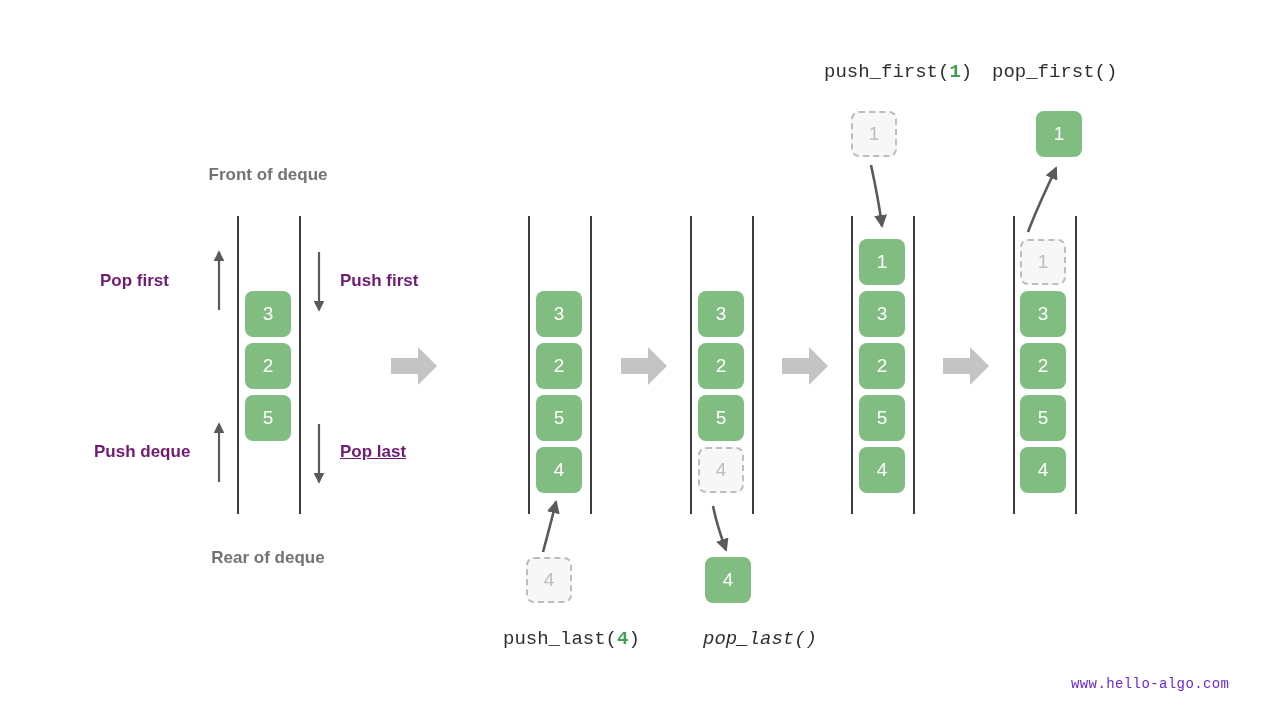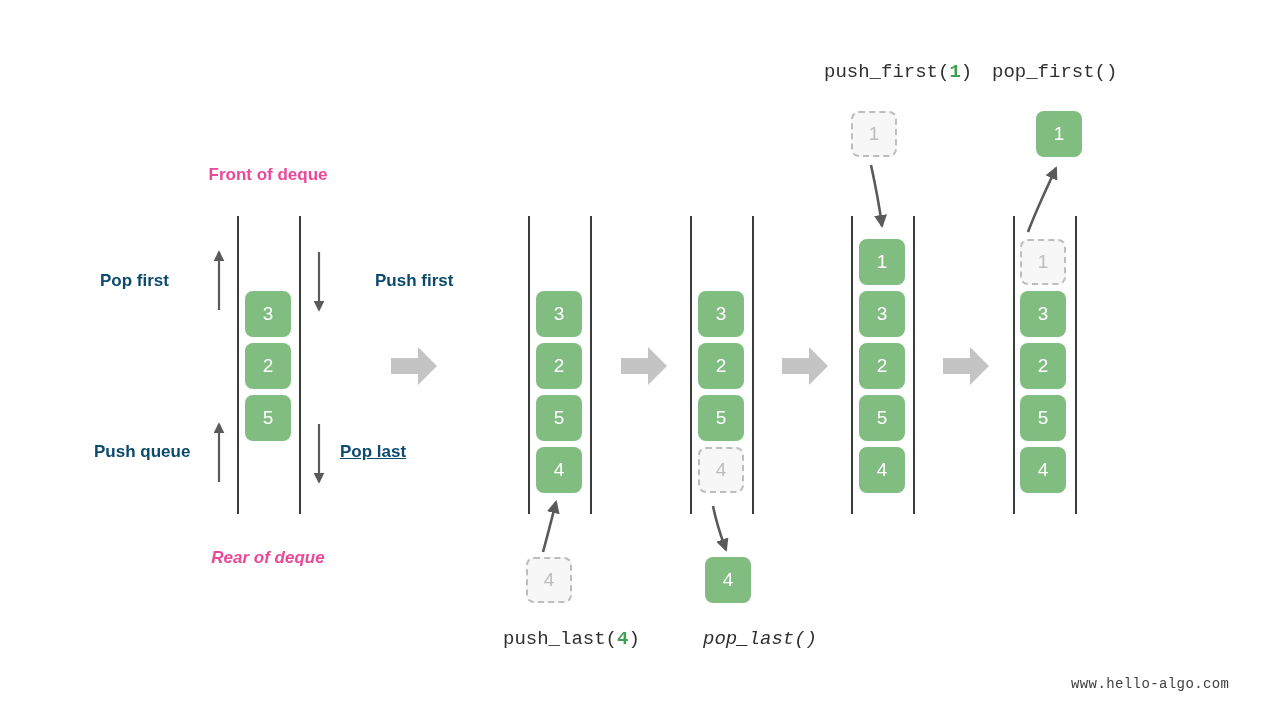--- a/index.html
+++ b/index.html
@@ -29,61 +29,61 @@
     font-weight: bold;
     font-size: 21px;
     white-space: nowrap;
     font-family: "Liberation Sans", sans-serif;
   }
   .title-1 { left: 118px; top: 60px; width: 300px; }
   .title-2 { left: 118px; top: 100px; width: 300px; }
 
   .anchor-label {
     position: absolute;
-    color: #ec4899;
+    color: #737373;
     font-weight: bold;
     font-size: 17px;
     white-space: nowrap;
     text-align: center;
     font-family: "Liberation Sans", sans-serif;
   }
   .lbl-front { left: 118px; top: 165px; width: 300px; }
-  .lbl-rear  { left: 118px; top: 548px; width: 300px; font-style: italic; }
+  .lbl-rear  { left: 118px; top: 548px; width: 300px; }
 
   .op-label {
     position: absolute;
-    color: #0c4a6e;
+    color: #701a75;
     font-weight: bold;
     font-size: 17px;
     white-space: nowrap;
     font-family: "Liberation Sans", sans-serif;
   }
   .lbl-popfirst  { left: 100px; top: 271px; }
-  .lbl-pushfirst { left: 340px; top: 271px; margin-left: 35px; }
+  .lbl-pushfirst { left: 340px; top: 271px; }
   .lbl-pushlast  { left: 94px;  top: 442px; }
   .lbl-poplast   { left: 340px; top: 442px; text-decoration: underline; }
 
   .mono-label {
     position: absolute;
     color: #2f2f2f;
     font-size: 19px;
     white-space: nowrap;
     font-family: "Liberation Mono", monospace;
   }
   .mono-label .arg { color: #3f9f52; font-weight: bold; }
   .m-pushfirst { left: 824px; top: 61px; }
   .m-popfirst  { left: 992px; top: 61px; }
   .m-pushlast  { left: 503px; top: 628px; }
   .m-poplast   { left: 703px; top: 628px; font-style: italic; }
 
   .watermark {
     position: absolute;
     left: 1071px;
     top: 676px;
-    color: #404040;
+    color: #6d28d9;
     font-size: 14px;
     letter-spacing: 0.4px;
     white-space: nowrap;
     font-family: "Liberation Mono", monospace;
   }
 
   
   .rail {
     position: absolute;
     width: 1.6px;
@@ -123,21 +123,21 @@
 <body>
 
 <div id="stage">
 
 
   <div class="anchor-label lbl-front">Front of deque</div>
   <div class="anchor-label lbl-rear">Rear of deque</div>
 
   <div class="op-label lbl-popfirst">Pop first</div>
   <div class="op-label lbl-pushfirst">Push first</div>
-  <div class="op-label lbl-pushlast">Push queue</div>
+  <div class="op-label lbl-pushlast">Push deque</div>
   <div class="op-label lbl-poplast">Pop last</div>
 
   <div class="mono-label m-pushfirst"><span>push_first(</span><span class="arg">1</span><span>)</span></div>
 
   <div class="mono-label m-popfirst"><span>pop_first()</span></div>
 
   <div class="mono-label m-pushlast"><span>push_last(</span><span class="arg">4</span><span>)</span></div>
 
   <div class="mono-label m-poplast"><span>pop_last()</span></div>
 

